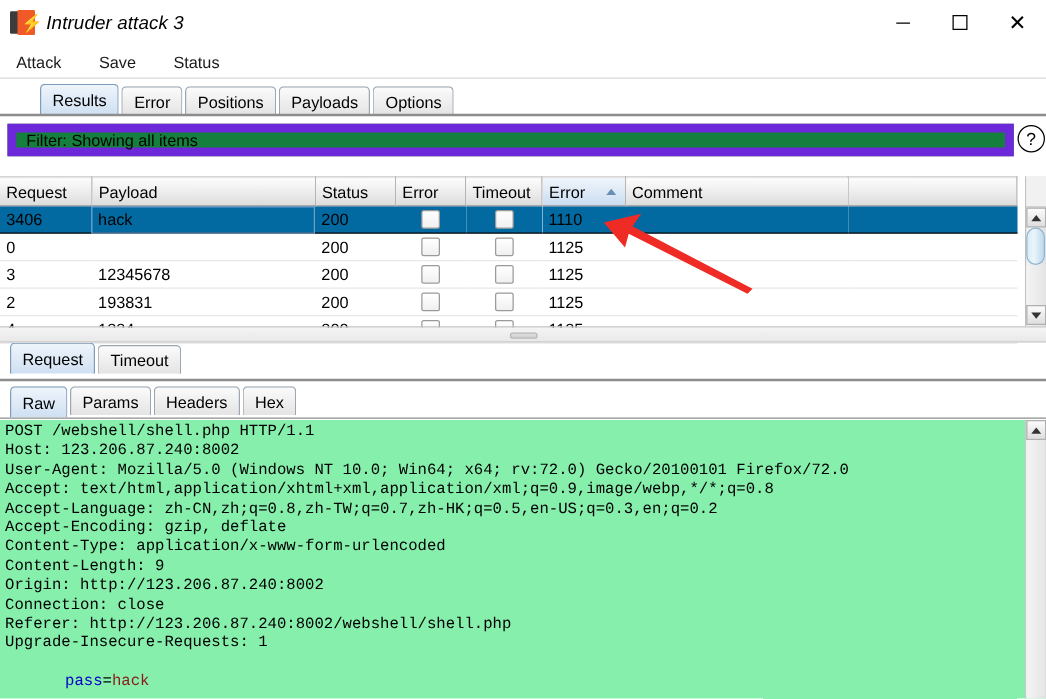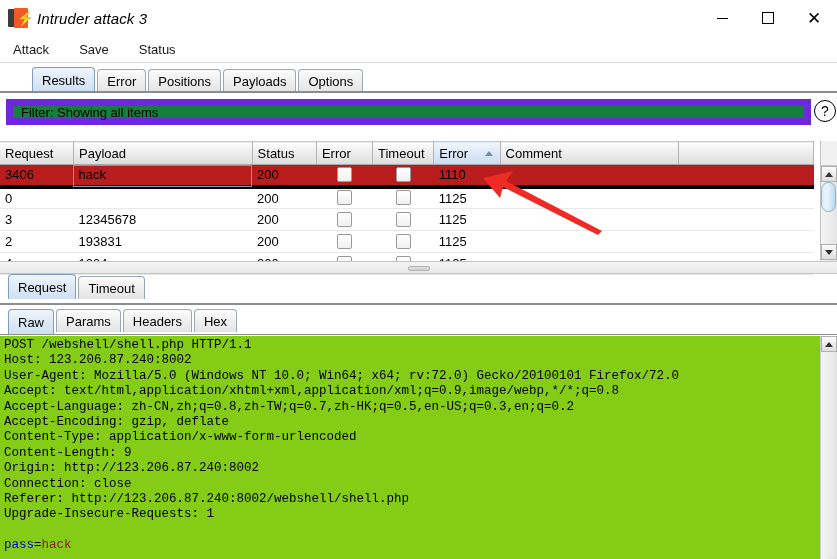--- a/index.html
+++ b/index.html
@@ -155,21 +155,21 @@
   table.results td {
     height: 22px;
     font-size: 13px; color: #000;
     padding: 0 0 0 5px;
     border-bottom: 1px solid #e8e8e8;
     box-sizing: border-box;
     white-space: nowrap;
     overflow: hidden;
     background: #ffffff;
   }
-  tr.selrow td { background: #b91c1c; border-bottom: 4px solid #000000; }
+  tr.selrow td { background: #0369a1; border-bottom: 1px solid #000000; }
   td.focuscell {
     outline: 1px solid #6f9dc8;
     outline-offset: -1px;
   }
   .chk {
     display: inline-block;
     width: 13px; height: 13px;
     border: 1px solid #9a9a9a;
     border-radius: 2px;
     background: linear-gradient(to bottom, #ffffff 0%, #f0f0f0 100%);
@@ -241,33 +241,33 @@
     display: flex; align-items: flex-start;
   }
   .btabline2 {
     position: absolute; left: 0; top: 334px; width: 837px; height: 1px;
     background: #8d8d8d;
   }
 
   
   .rawwrap {
     position: absolute; left: 0; top: 336px; width: 837px; height: 223px;
-    background: #84cc16;
+    background: #86efac;
     overflow: hidden;
   }
   .rawtext {
     position: absolute; left: 4px; top: 2px;
     width: 806px;
     font-family: "Liberation Mono", "DejaVu Sans Mono", monospace;
     font-size: 12.5px;
     line-height: 15.4px;
     color: #000000;
     white-space: pre;
   }
-  .body-key { color: #0000c8; }
+  .body-key { color: #0000c8; margin-left: 48px; }
   .body-val { color: #8b1a1a; }
   .vscroll2 {
     position: absolute; right: 0; top: 0;
     width: 17px; height: 223px;
     background: linear-gradient(to right,#f6f6f6,#dedede);
     border-left: 1px solid #c9c9c9;
     box-sizing: border-box;
   }
 
   

